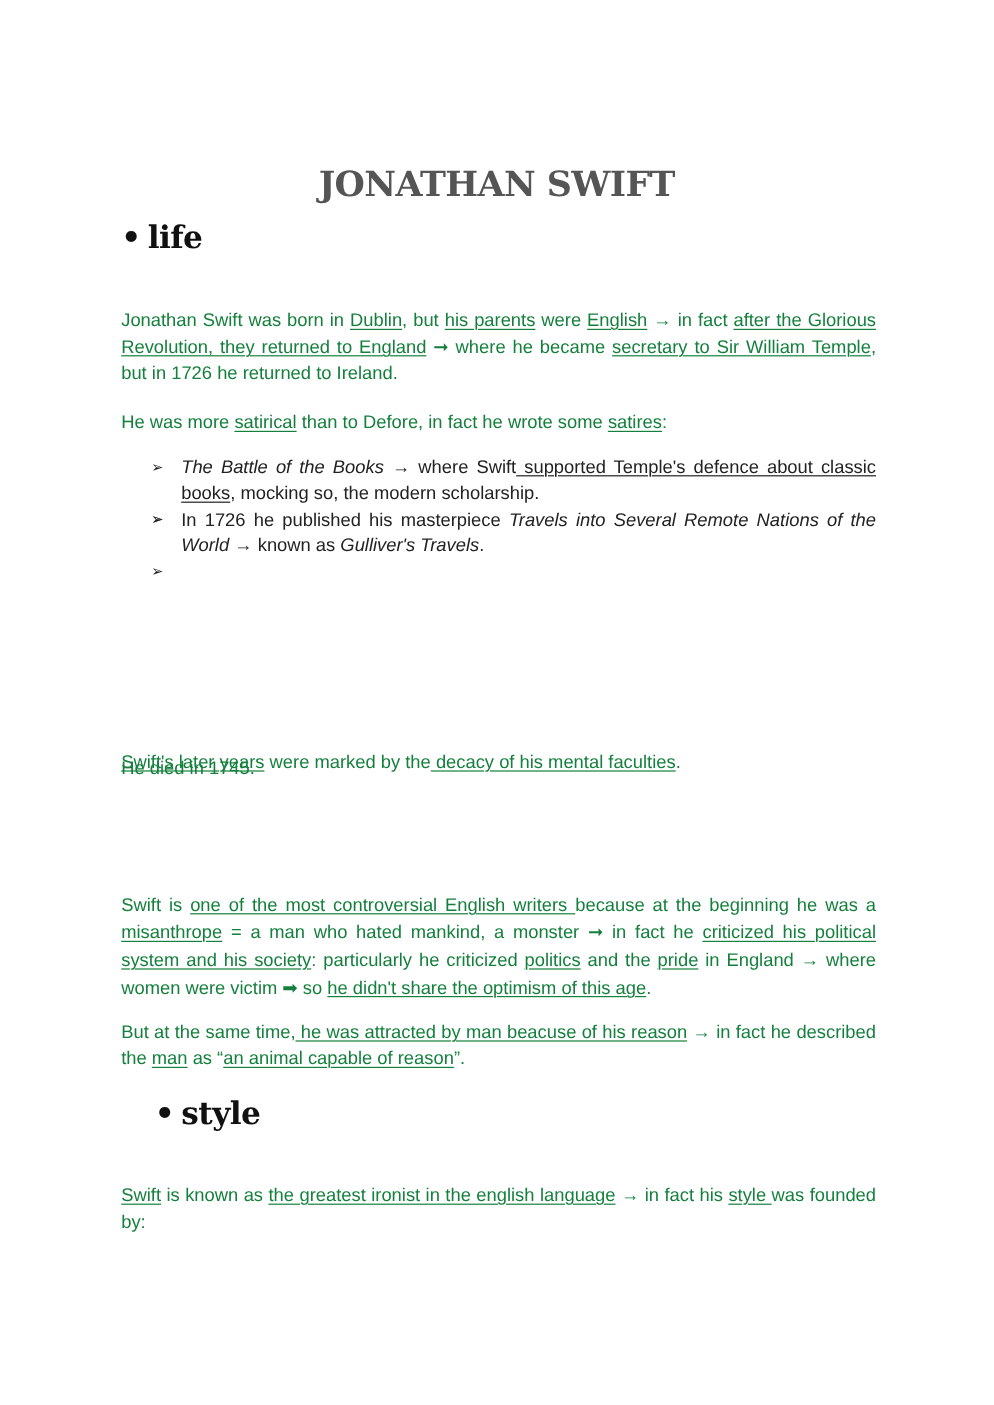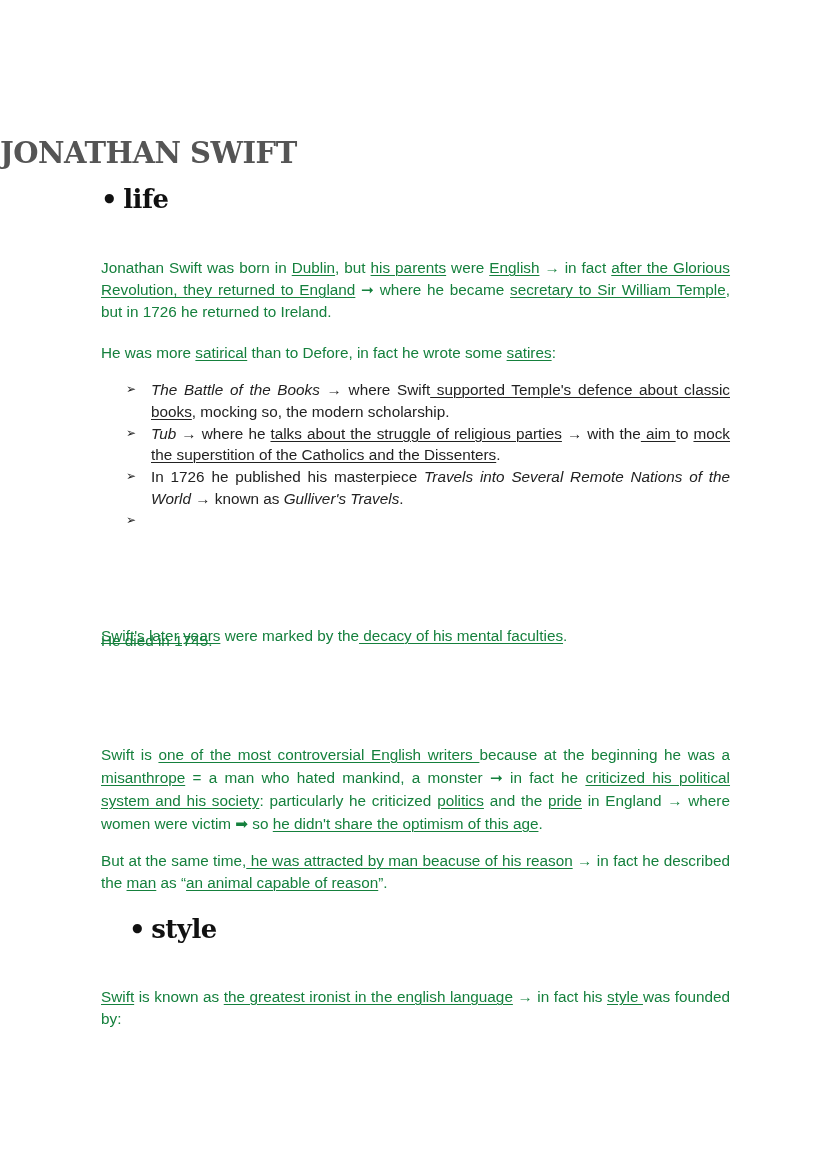--- a/index.html
+++ b/index.html
@@ -3,21 +3,21 @@
   <meta charset="utf-8">
   <style>
     html, body { margin: 0; padding: 0; background: #ffffff; }
     body { width: 828px; height: 1171px; position: relative; overflow: hidden; }
     .page {
       position: absolute; left: 0; top: 0; width: 828px; height: 1171px;
       background: #ffffff;
     }
     .title {
       position: absolute; left: 0; width: 828px; top: 136px;
-      text-align: left;
+      text-align: center;
       font-family: "DejaVu Serif", serif;
       font-weight: bold; font-size: 29px; letter-spacing: -0.5px;
       color: #555555; margin: 0;
     }
     .heading {
       position: absolute; left: 101px;
       font-family: "DejaVu Serif", serif;
       font-weight: bold; font-size: 26px; letter-spacing: -0.5px;
       color: #111111; margin: 0;
     }
@@ -52,21 +52,21 @@
 
   <h2 class="heading" style="top:184px;">
     <span class="bullet">•</span><span>life</span>
   </h2>
 
   <p class="para" style="top:257px;"><span>Jonathan Swift was born in </span><span class="u">Dublin</span><span>, but </span><span class="u">his parents</span><span> were </span><span class="u">English</span><span> → in fact </span><span class="u">after the Glorious Revolution, they returned to England</span><span> ➞ where he became </span><span class="u">secretary to Sir William Temple</span><span>, but in 1726 he returned to Ireland.</span></p>
   <p class="para" style="top:342px;"><span>He was more </span><span class="u">satirical</span><span> than to Defore, in fact he wrote some </span><span class="u">satires</span><span>:</span></p>
 
   <ul class="list" style="top:379px;">
     <li><span class="marker">➢</span><span><span class="i">The Battle of the Books</span><span> → where Swift</span><span class="u"> supported Temple's defence about classic books</span><span>, mocking so, the modern scholarship.</span></span></li>
-    <li><span class="marker">➢</span><span><span class="i">Tub</span><span> → where he </span><span class="u">talks about the struggle of religious parties</span><span> → with the</span><span class="u"> aim </span><span>to </span><span class="u">mock the superstition of the Catholics and the Dissenters</span><span>.</span></span></li>
+    <li><span class="marker">➢</span></li>
     <li><span class="marker">➢</span><span><span>In 1726 he published his masterpiece </span><span class="i">Travels into Several Remote Nations of the World</span><span> → known as </span><span class="i">Gulliver's Travels</span><span>.</span></span></li>
     <li><span class="marker">➢</span></li>
   </ul>
 
   <p class="para" style="top:600px;margin-top:25px;"><span class="u">Swift's later years</span><span> were marked by the</span><span class="u"> decacy of his mental faculties</span><span>.</span></p>
   <p class="para" style="top:630px;"><span>He died in 1745.</span></p>
 
 
   <p class="para" style="top:743px; line-height:23px;"><span>Swift is </span><span class="u">one of the most controversial English writers </span><span>because at the beginning he was a </span><span class="u">misanthrope</span><span> = a man who hated mankind, a monster ➞ in fact he </span><span class="u">criticized his political system and his society</span><span>: particularly he criticized </span><span class="u">politics</span><span> and the </span><span class="u">pride</span><span> in England → where women were victim ➡ so </span><span class="u">he didn't share the optimism of this age</span><span>.</span></p>
   <p class="para" style="top:850px;"><span>But at the same time,</span><span class="u"> he was attracted by man beacuse of his reason</span><span> → in fact he described the </span><span class="u">man</span><span> as “</span><span class="u">an animal capable of reason</span><span>”.</span></p>

